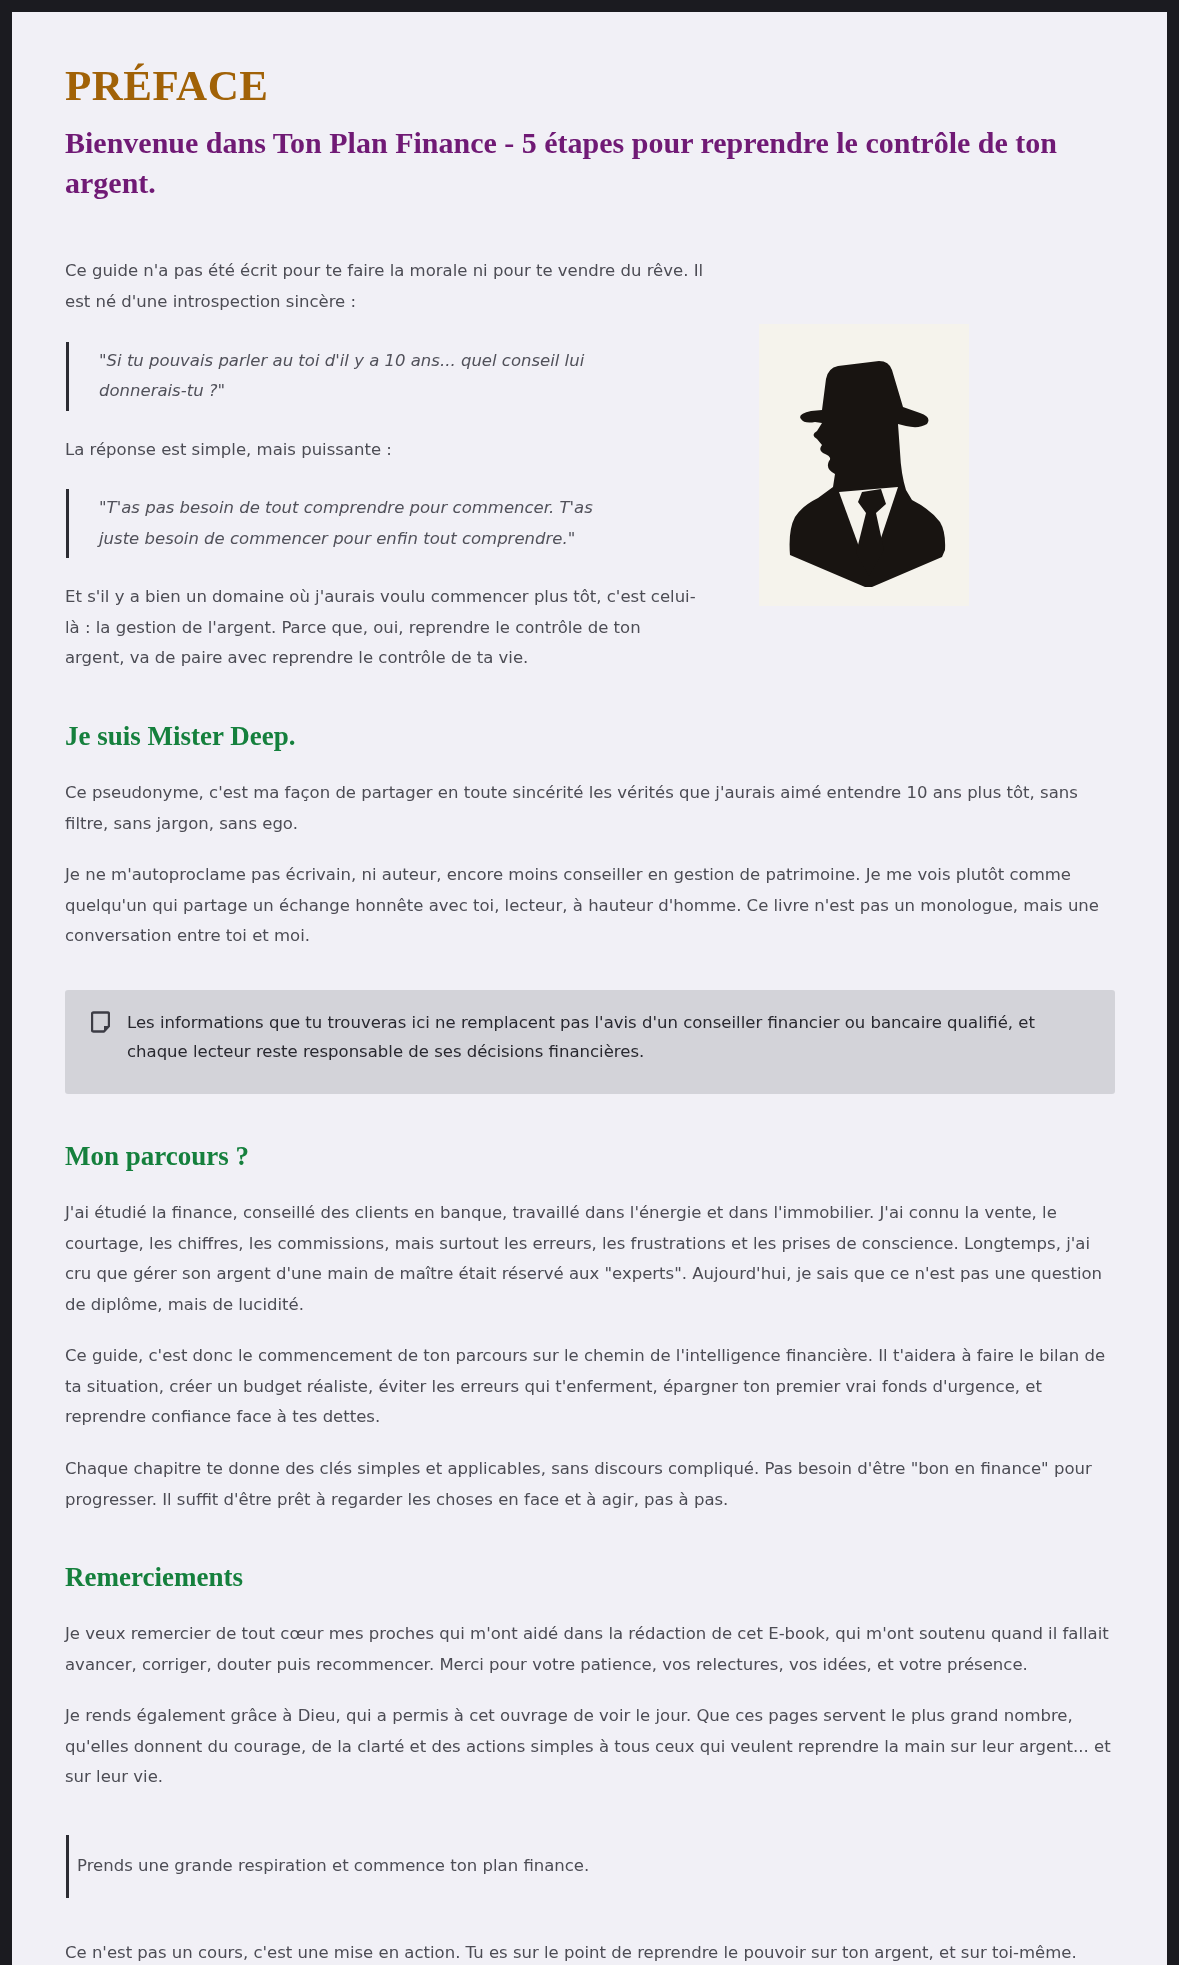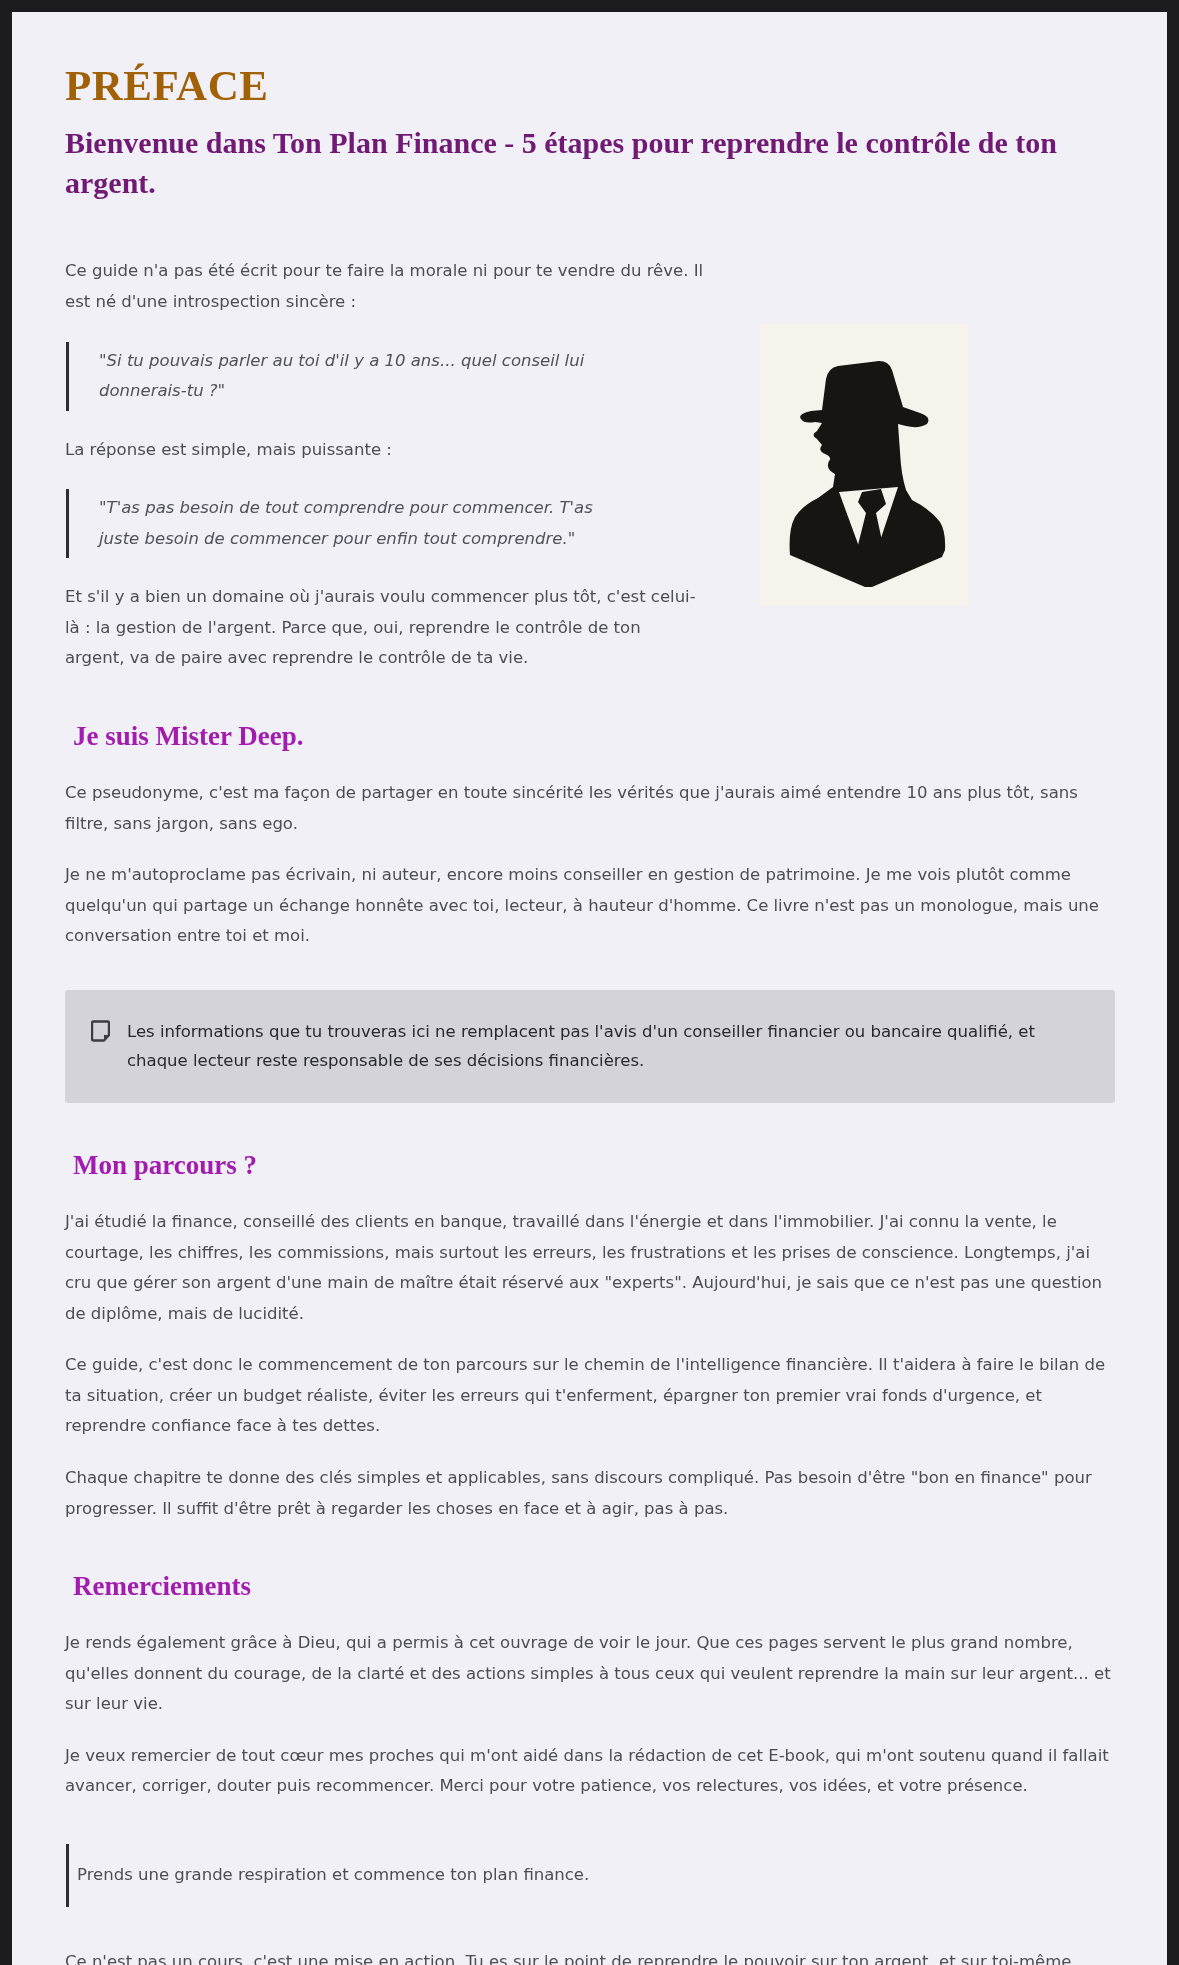--- a/index.html
+++ b/index.html
@@ -33,22 +33,22 @@
     font-weight: 700;
     color: #701a75;
     margin: 14px 0 0 0;
     line-height: 1.32;
     max-width: 1020px;
   }
   h3.section-heading {
     font-family: "Liberation Serif", "DejaVu Serif", serif;
     font-size: 27px;
     font-weight: 700;
-    color: #a21caf;
-    margin: 46px 0 26px 8px;
+    color: #15803d;
+    margin: 46px 0 26px 0;
     line-height: 1.2;
   }
 
   
   p.body-text {
     font-size: 16.5px;
     line-height: 1.85;
     color: #4c4c54;
     margin: 0 0 21px 0;
     max-width: 1050px;
@@ -89,21 +89,21 @@
     margin-left: auto;
     margin-right: 146px;
     flex: 0 0 auto;
   }
   .portrait-card svg { display: block; width: 100%; height: 100%; }
 
   
   .callout {
     background: #d3d3d9;
     border-radius: 3px;
-    padding: 27px 30px 27px 26px;
+    padding: 18px 30px 27px 26px;
     margin: 38px 0 14px 0;
     display: flex;
     align-items: flex-start;
     gap: 17px;
     max-width: 1050px;
   }
   .callout .note-icon {
     flex: 0 0 auto;
     margin-top: 3px;
     color: #3c3c45;
@@ -197,21 +197,21 @@
 
   <section>
     <h3 class="section-heading">Mon parcours ?</h3>
     <p class="body-text">J'ai étudié la finance, conseillé des clients en banque, travaillé dans l'énergie et dans l'immobilier. J'ai connu la vente, le courtage, les chiffres, les commissions, mais surtout les erreurs, les frustrations et les prises de conscience. Longtemps, j'ai cru que gérer son argent d'une main de maître était réservé aux "experts". Aujourd'hui, je sais que ce n'est pas une question de diplôme, mais de lucidité.</p>
     <p class="body-text">Ce guide, c'est donc le commencement de ton parcours sur le chemin de l'intelligence financière. Il t'aidera à faire le bilan de ta situation, créer un budget réaliste, éviter les erreurs qui t'enferment, épargner ton premier vrai fonds d'urgence, et reprendre confiance face à tes dettes.</p>
     <p class="body-text">Chaque chapitre te donne des clés simples et applicables, sans discours compliqué. Pas besoin d'être "bon en finance" pour progresser. Il suffit d'être prêt à regarder les choses en face et à agir, pas à pas.</p>
   </section>
 
   <section>
     <h3 class="section-heading">Remerciements</h3>
+    <p class="body-text">Je veux remercier de tout cœur mes proches qui m'ont aidé dans la rédaction de cet E-book, qui m'ont soutenu quand il fallait avancer, corriger, douter puis recommencer. Merci pour votre patience, vos relectures, vos idées, et votre présence.</p>
     <p class="body-text">Je rends également grâce à Dieu, qui a permis à cet ouvrage de voir le jour. Que ces pages servent le plus grand nombre, qu'elles donnent du courage, de la clarté et des actions simples à tous ceux qui veulent reprendre la main sur leur argent... et sur leur vie.</p>
-    <p class="body-text">Je veux remercier de tout cœur mes proches qui m'ont aidé dans la rédaction de cet E-book, qui m'ont soutenu quand il fallait avancer, corriger, douter puis recommencer. Merci pour votre patience, vos relectures, vos idées, et votre présence.</p>
   </section>
 
   <blockquote class="quote plain">Prends une grande respiration et commence ton plan finance.</blockquote>
 
   <p class="body-text">Ce n'est pas un cours, c'est une mise en action. Tu es sur le point de reprendre le pouvoir sur ton argent, et sur toi-même.</p>
 
 </div>
 
 </body></html>

